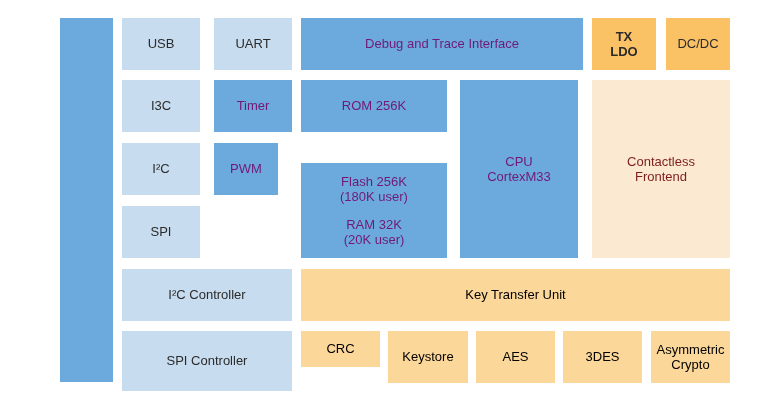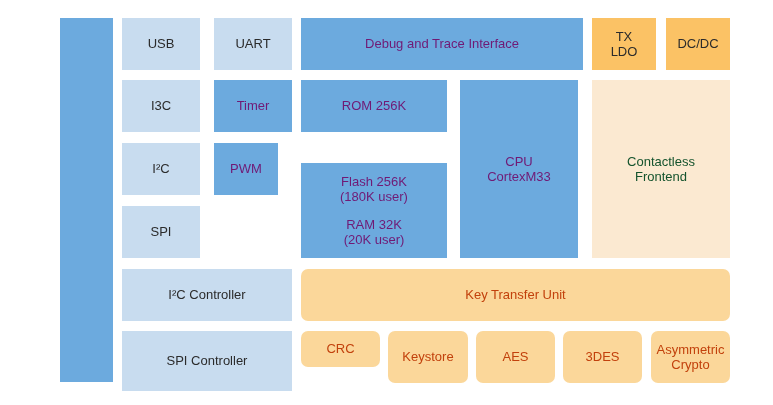--- a/index.html
+++ b/index.html
@@ -23,33 +23,33 @@
     text-align: center;
     line-height: 1.18;
     font-size: 13px;
     box-sizing: border-box;
     white-space: pre-line;
     padding: 2px;
   }
   .fill-lightblue { background: #c8dcef; color: #2b2b2b; }
   .fill-midblue   { background: #6caade; color: #701a75; }
   .fill-orange    { background: #fbc265; color: #2b2b2b; }
-  .fill-lightorange { background: #fbd79a; color: #c2410c; border-radius: 7px; }
-  .fill-cream     { background: #fbe9d1; color: #14532d; }
+  .fill-lightorange { background: #fbd79a; color: #000000; }
+  .fill-cream     { background: #fbe9d1; color: #7f1d1d; }
   .bus-bar { position: absolute; }
 </style>
 </head>
 <body>
 
 <div id="diagram-root" style="width: 773px; height: 405px; background: rgb(255, 255, 255);">
     <div class="block fill-midblue bus-bar" style="left: 60px; top: 18px; width: 53px; height: 364px;"></div>
     <div class="block fill-lightblue" style="left: 122px; top: 18px; width: 78px; height: 52px;">USB</div>
     <div class="block fill-lightblue" style="left: 214px; top: 18px; width: 78px; height: 52px;">UART</div>
     <div class="block fill-midblue" style="left: 301px; top: 18px; width: 282px; height: 52px;">Debug and Trace Interface</div>
-    <div class="block fill-orange" style="left: 592px; top: 18px; width: 64px; height: 52px;">TX
+    <div class="block fill-orange" style="left: 592px; top: 18px; width: 64px; height: 52px; font-weight: bold;">TX
 LDO</div>
     <div class="block fill-orange" style="left: 666px; top: 18px; width: 64px; height: 52px;">DC/DC</div>
     <div class="block fill-lightblue" style="left: 122px; top: 80px; width: 78px; height: 52px;">I3C</div>
     <div class="block fill-midblue" style="left: 214px; top: 80px; width: 78px; height: 52px;">Timer</div>
     <div class="block fill-midblue" style="left: 301px; top: 80px; width: 146px; height: 52px;">ROM 256K</div>
     <div class="block fill-midblue" style="left: 460px; top: 80px; width: 118px; height: 178px;">CPU
 CortexM33</div>
     <div class="block fill-cream" style="left: 592px; top: 80px; width: 138px; height: 178px;">Contactless
 Frontend</div>
     <div class="block fill-lightblue" style="left: 122px; top: 143px; width: 78px; height: 52px;">I²C</div>

